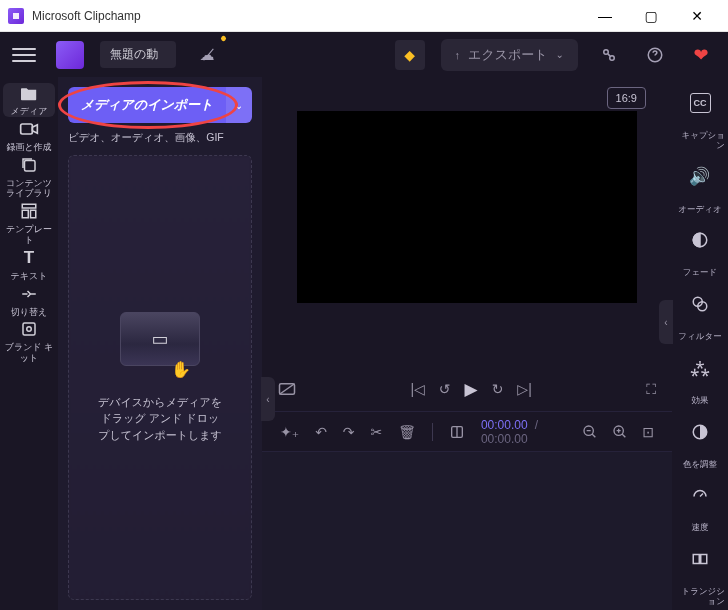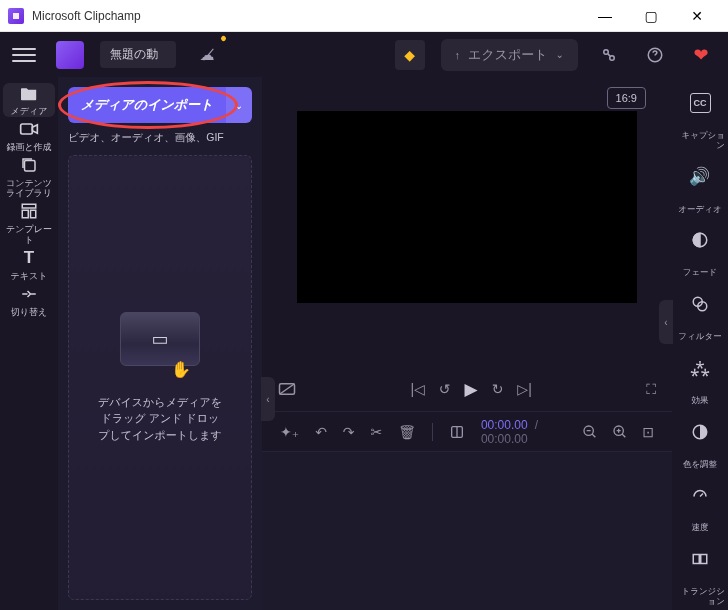--- a/index.html
+++ b/index.html
@@ -162,20 +162,29 @@
         <div class="lbl">テキスト</div>
       </div>
       <div class="nav-item">
         <div class="ico">
             <svg width="18" height="18" viewBox="0 0 24 24" fill="none" stroke="#d1cfd8" stroke-width="2">
               <path d="M3 12h7M14 12h7M10 8l4 4-4 4"></path>
             </svg>
           </div>
         <div class="lbl">切り替え</div>
       </div>
+      <div class="nav-item">
+        <div class="ico">
+            <svg width="18" height="18" viewBox="0 0 24 24" fill="none" stroke="#d1cfd8" stroke-width="2">
+              <rect x="4" y="4" width="16" height="16" rx="2"></rect>
+              <circle cx="12" cy="12" r="3"></circle>
+            </svg>
+          </div>
+        <div class="lbl">ブランド キット</div>
+      </div>
     </div>
 
     <div class="media-panel">
       <div class="import-row">
         <button class="import-btn">メディアのインポート</button>
         <div class="import-drop">⌄</div>
         <div class="highlight-ring"></div>
       </div>
       <div class="media-sub">ビデオ、オーディオ、画像、GIF</div>
       <div class="drop-zone">

